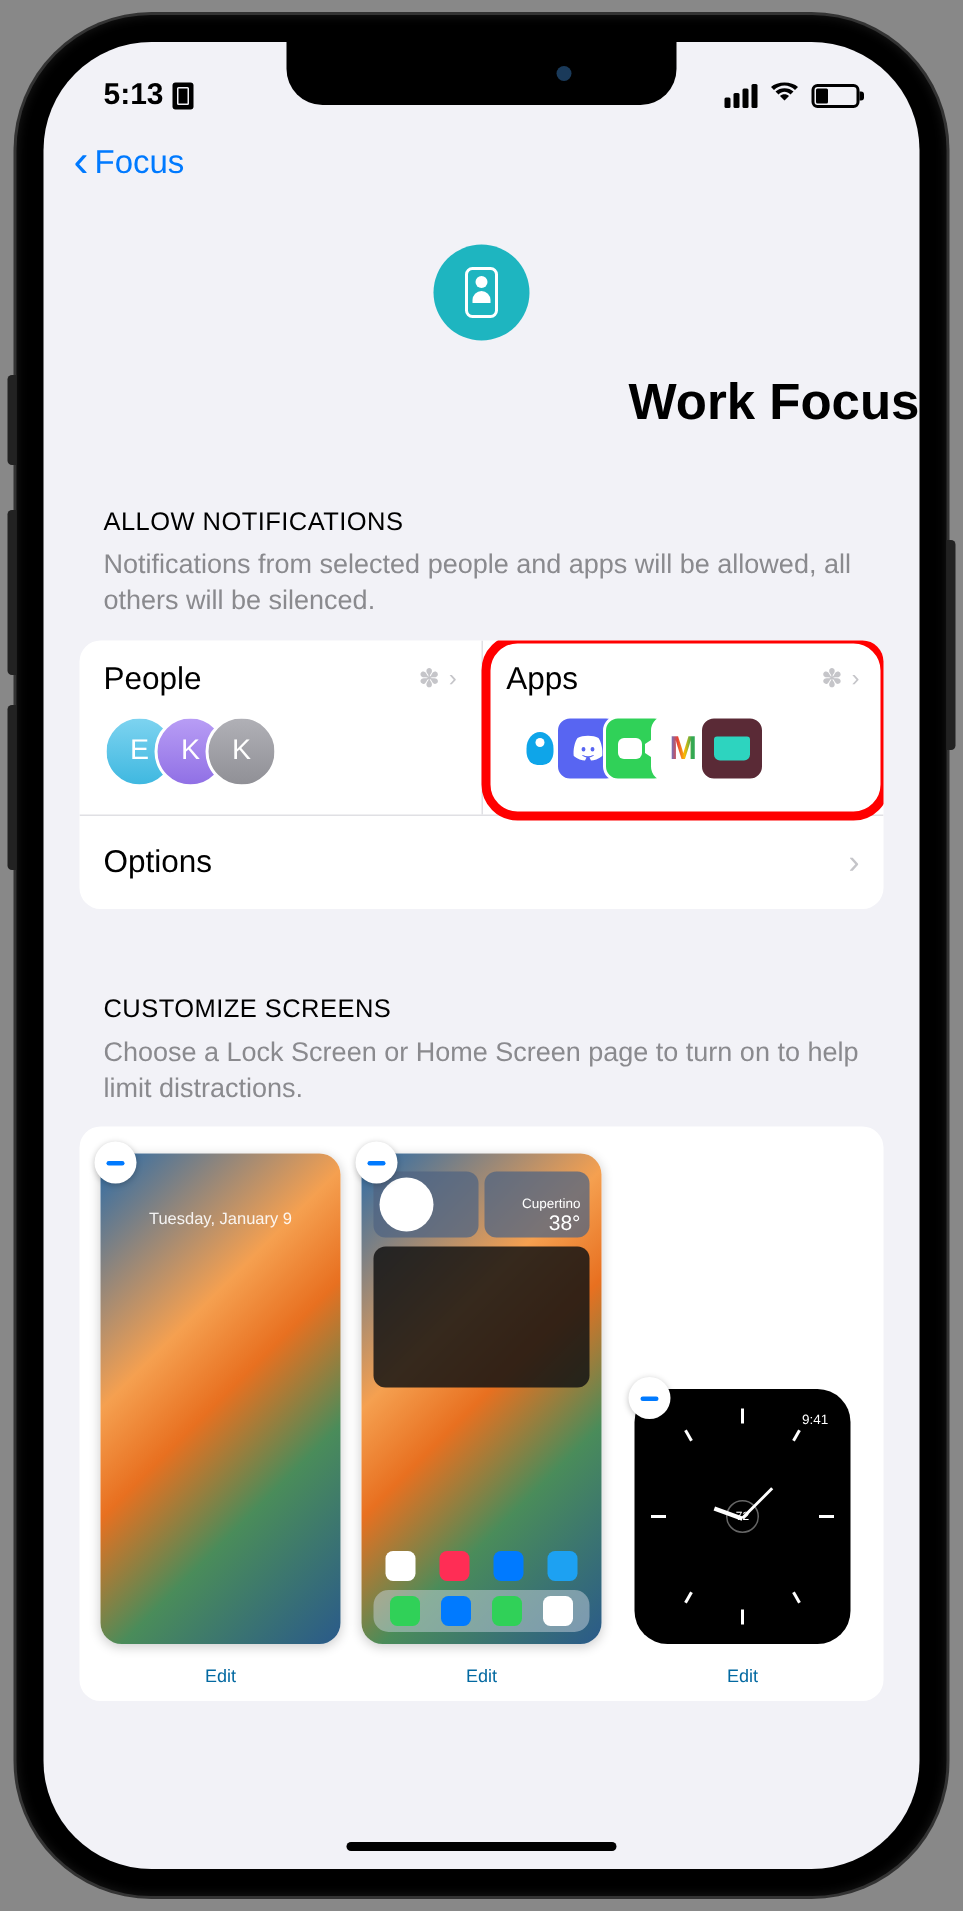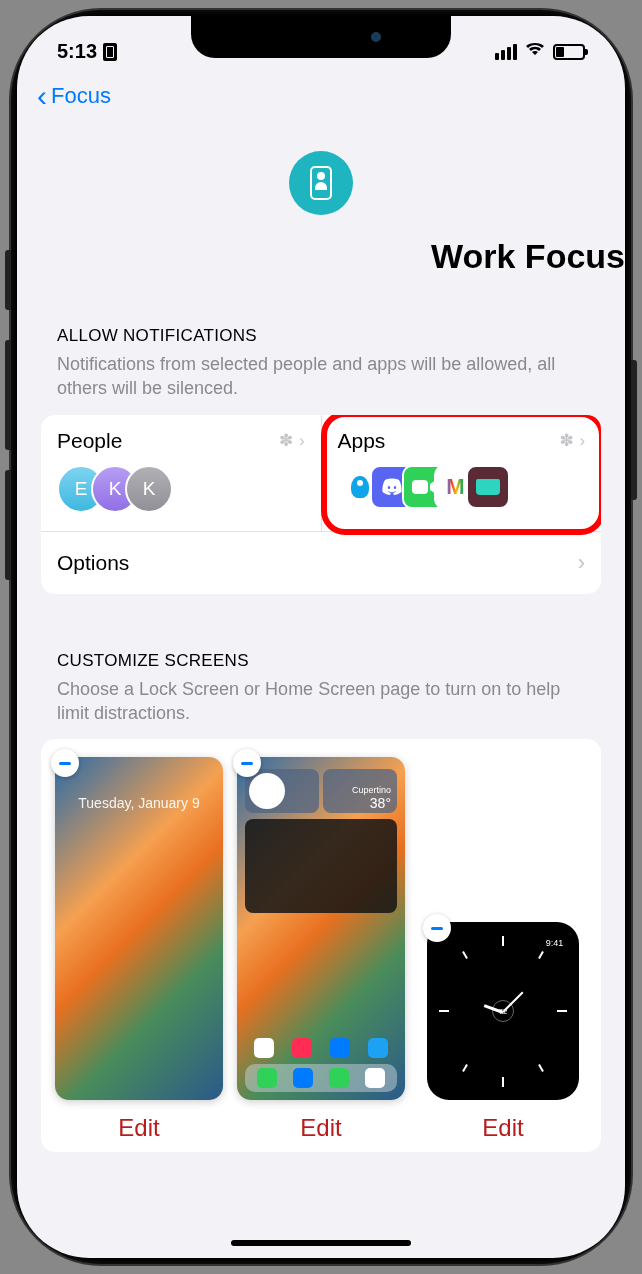--- a/index.html
+++ b/index.html
@@ -8,21 +8,21 @@
       font-family: -apple-system, BlinkMacSystemFont, "Segoe UI", Helvetica, Arial, sans-serif;
       display: flex;
       justify-content: center;
       padding: 10px;
     }
     .phone-frame {
       width: 620px;
       height: 1254px;
       background: #000;
       border-radius: 90px;
-      padding: 6px;
+      padding: 18px;
       position: relative;
       box-shadow: 0 0 0 2px #333, inset 0 0 8px rgba(255,255,255,0.1);
     }
     .phone-frame::before {
       content: "";
       position: absolute;
       left: -6px;
       top: 240px;
       width: 6px;
       height: 60px;
@@ -372,21 +372,21 @@
       font-size: 9px;
     }
     .lock-time {
       position: absolute;
       top: 38px;
       left: 0;
       right: 0;
       text-align: center;
       color: #fff;
     }
-    .lock-date { font-size: 14px; opacity: 0.9; }
+    .lock-date { font-size: 11px; opacity: 0.9; }
     .lock-clock { font-size: 26px; font-weight: 700; }
     .home-widgets {
       position: absolute;
       top: 12px;
       left: 8px;
       right: 8px;
       display: flex;
       gap: 4px;
     }
     .home-widget {
@@ -449,22 +449,22 @@
       box-shadow: 0 1px 4px rgba(0,0,0,0.25);
       z-index: 5;
     }
     .remove-badge span {
       width: 12px;
       height: 3px;
       background: #007aff;
       border-radius: 2px;
     }
     .edit-link {
-      color: #b91c1c;
-      font-size: 24px;
+      color: #0369a1;
+      font-size: 12px;
       margin-top: 14px;
       display: block;
     }
     .home-indicator {
       position: absolute;
       bottom: 12px;
       left: 50%;
       transform: translateX(-50%);
       width: 180px;
       height: 6px;

